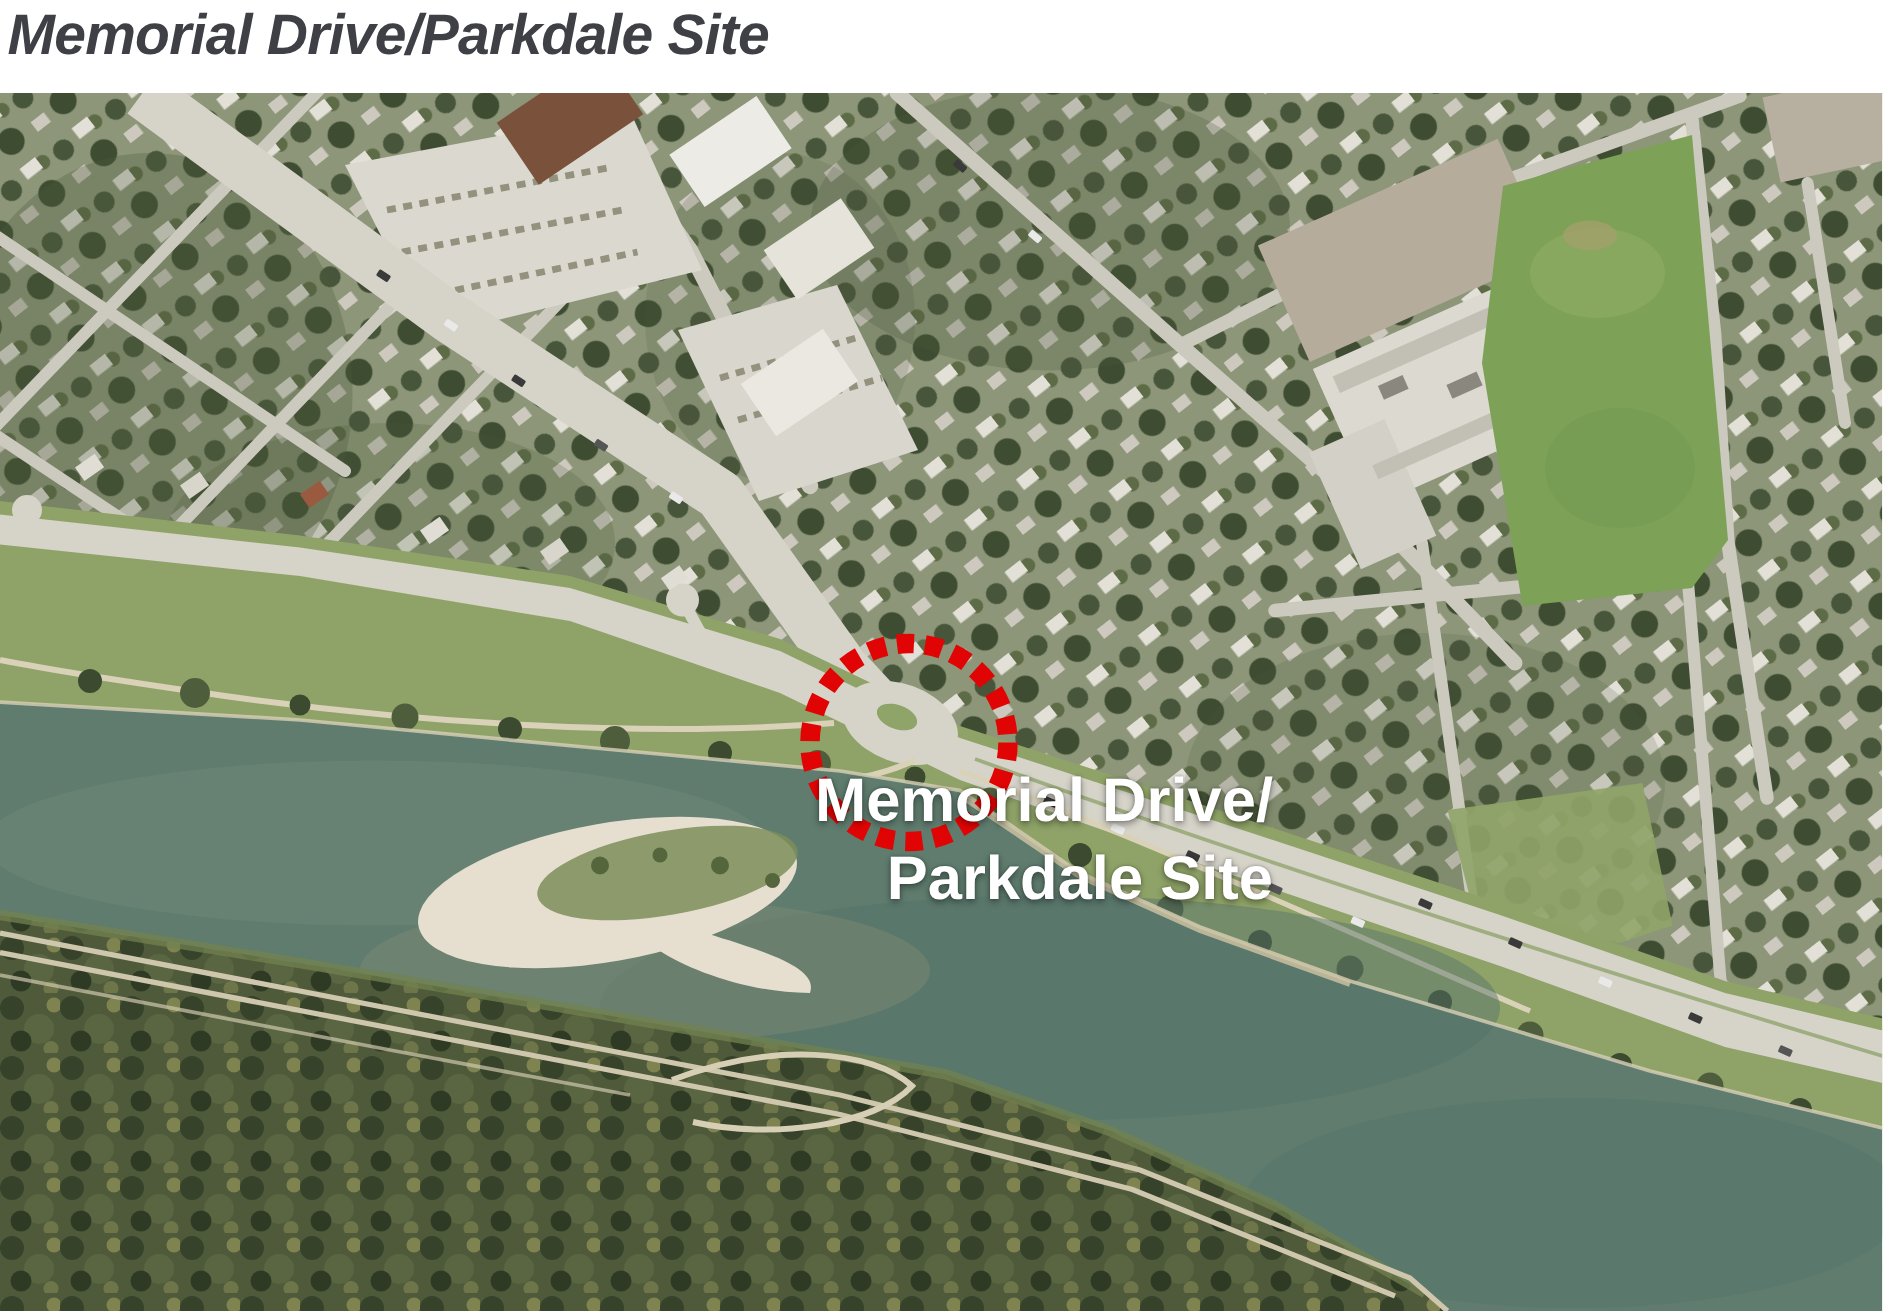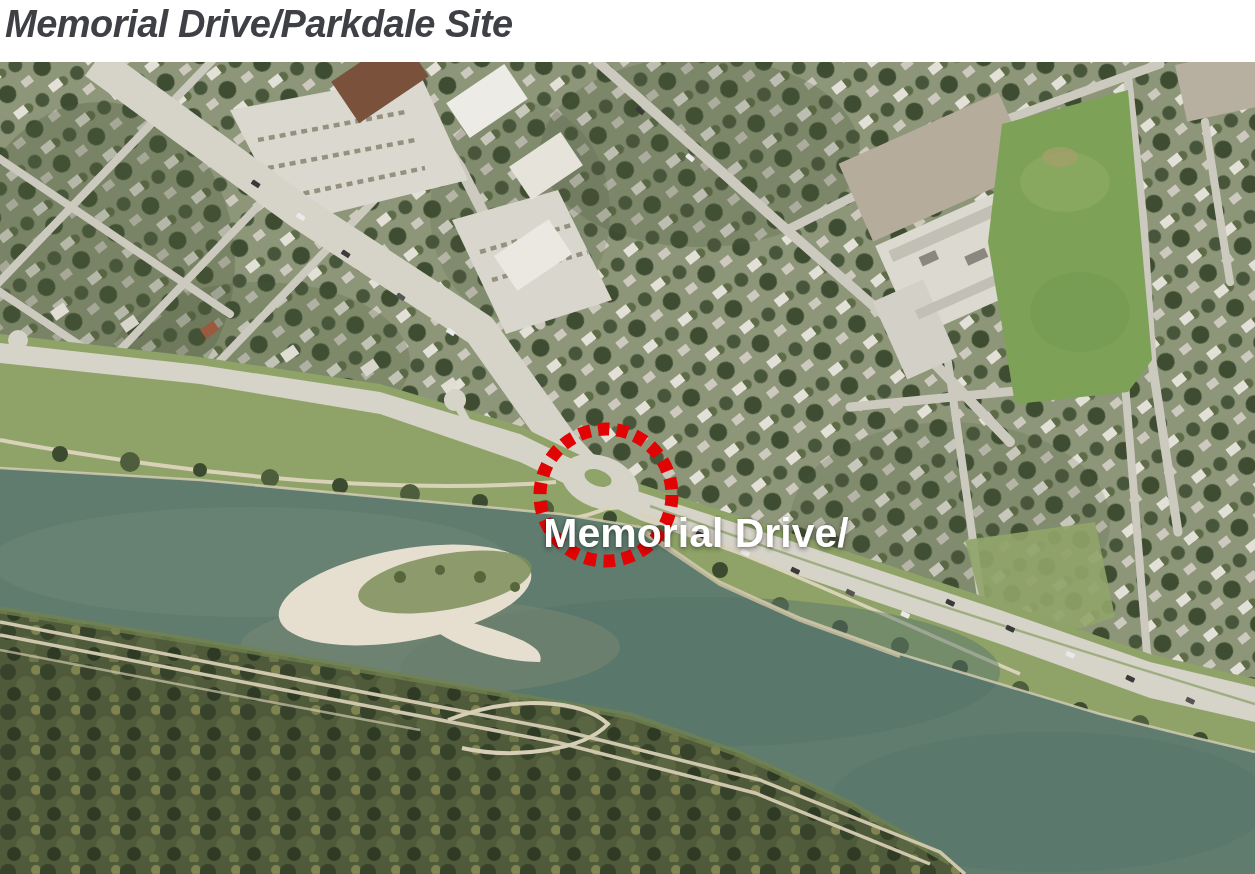--- a/index.html
+++ b/index.html
@@ -215,16 +215,17 @@
         <rect x="446" y="267" width="9" height="5" rx="1" transform="rotate(33 450 270)" fill="#e9e9e9"></rect>
         <rect x="636" y="46" width="9" height="5" rx="1" transform="rotate(40 640 48)" fill="#3a3a3a"></rect>
         <rect x="686" y="93" width="9" height="5" rx="1" transform="rotate(40 690 95)" fill="#e9e9e9"></rect>
       </g>
 
       <circle cx="606" cy="433" r="66" fill="none" stroke="#e10404" stroke-width="13" stroke-dasharray="11.5 7.4"></circle>
     </svg>
 
     <div class="site-label">
       <div>Memorial Drive/</div>
+      <div>Parkdale Site</div>
     </div>
   </div>
 
 </div>
 
 </body></html>

